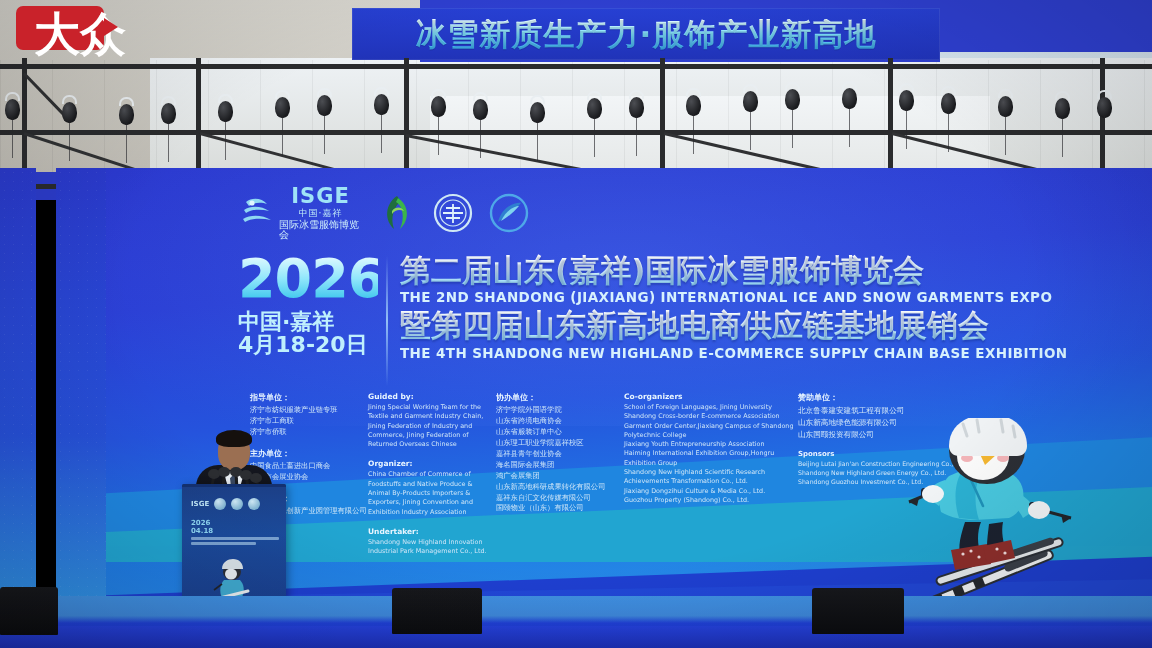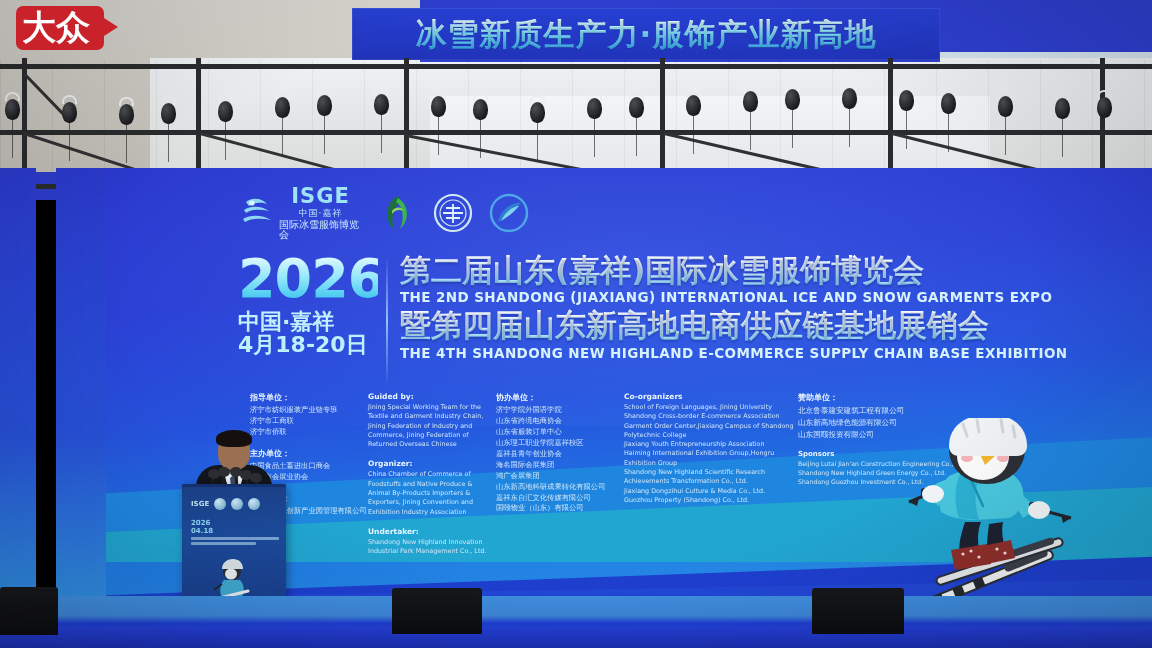--- a/index.html
+++ b/index.html
@@ -187,21 +187,21 @@
   .m2 { left:392px; top:588px; width:90px; height:46px; }
   .m3 { left:812px; top:588px; width:92px; height:46px; }
 
   .grad-vignette { position:absolute; inset:0; pointer-events:none;
      background:radial-gradient(ellipse at 50% 45%, rgba(0,0,0,0) 55%, rgba(0,0,0,.18) 100%); }
 
   
   .wm { position:absolute; left:8px; top:6px; width:152px; height:62px; }
   .wm-box { position:absolute; left:8px; top:0; width:88px; height:44px;
      background:#c9222a; border-radius:7px; }
-  .wm-cn { position:absolute; left:14px; top:2px; font-size:34px; font-weight:bold;
+  .wm-cn { position:absolute; left:26px; top:2px; font-size:46px; font-weight:bold;
      color:#fff; line-height:1.15; font-family:"DejaVu Sans",serif; }
   .wm-play { position:absolute; left:96px; top:12px; width:0; height:0;
      border-left:14px solid #c9222a; border-top:9px solid transparent;
      border-bottom:9px solid transparent; }
   .wm-vid { position:absolute; left:96px; top:0; font-size:31px; font-weight:bold;
      color:rgba(255,255,255,.82); letter-spacing:1px; line-height:1.4;
      font-family:"DejaVu Sans",serif; text-shadow:0 1px 3px rgba(0,0,0,.4); }
   .wm-en { position:absolute; left:16px; top:44px; font-size:20px; font-weight:bold;
      color:#b08a2e; letter-spacing:2px; font-family:"DejaVu Serif",serif; }
 </style>

